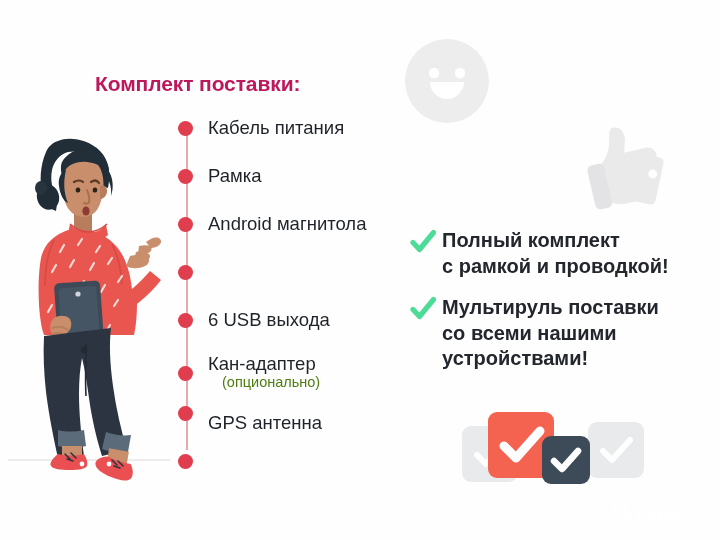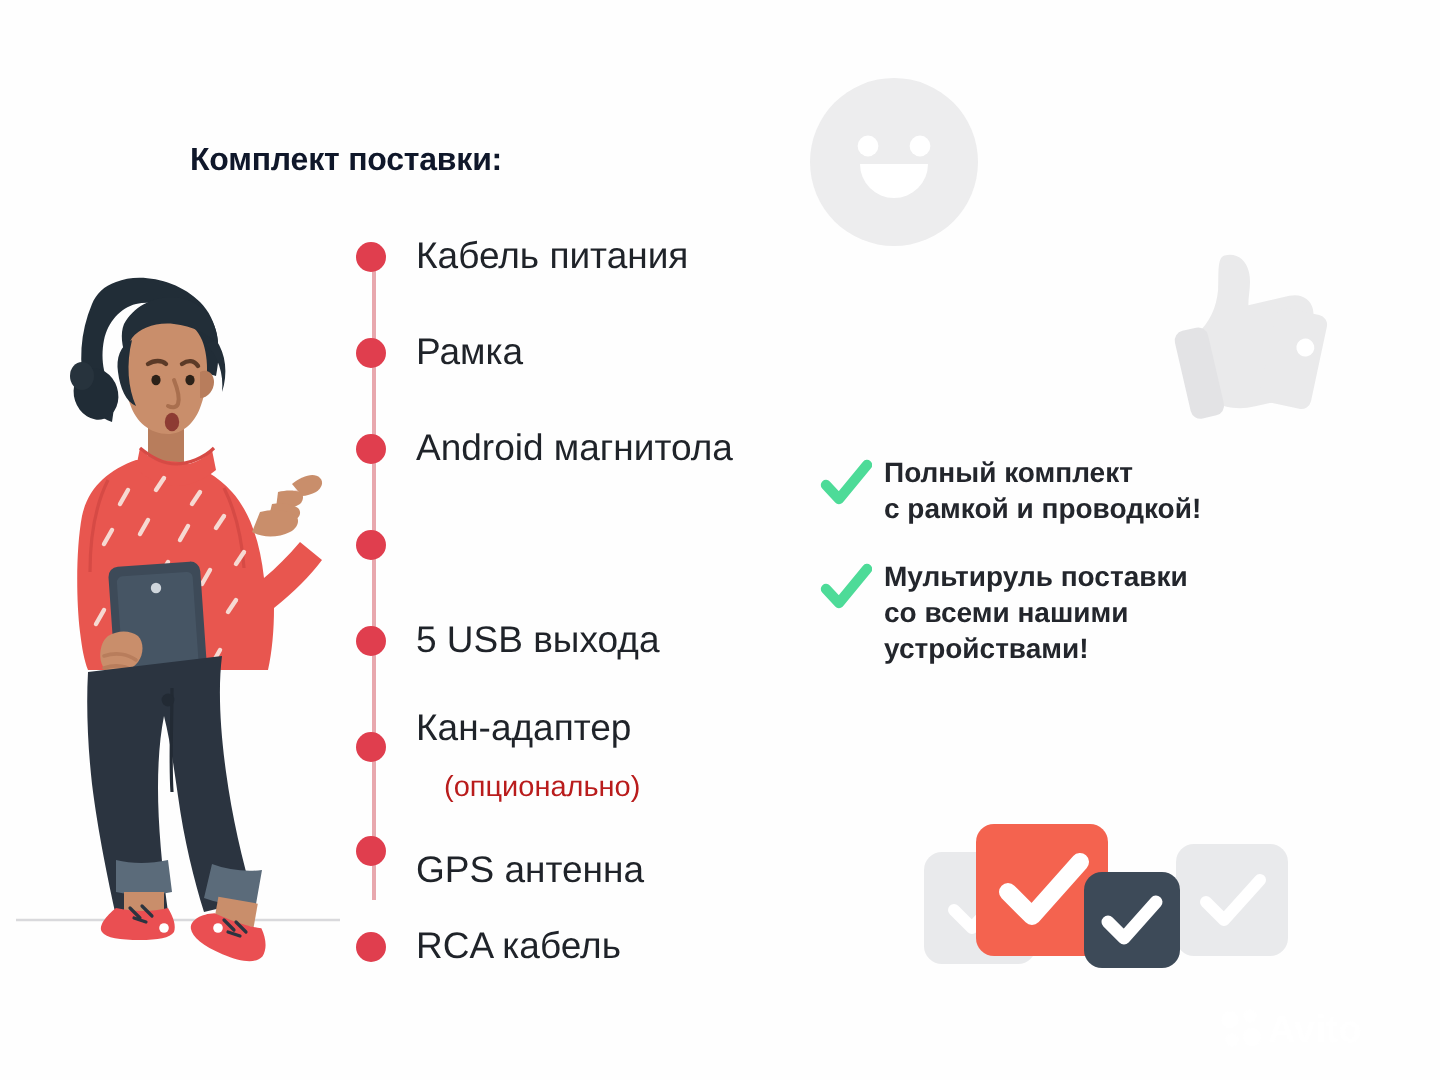--- a/index.html
+++ b/index.html
@@ -19,23 +19,23 @@
   
   .deco { position: absolute; }
 
   #smiley { left: 403px; top: 37px; width: 88px; height: 88px; }
   #thumb  { left: 573px; top: 113px; width: 112px; height: 112px; }
 
   
   #page-title {
     position: absolute;
     left: 95px; top: 72px;
-    font-size: 16px;
+    font-size: 21px;
     font-weight: 700;
-    color: #0f172a;
+    color: #be185d;
     letter-spacing: -0.1px;
     white-space: nowrap;
   }
 
   
   #kit-list {
     position: absolute;
     left: 178px; top: 118px;
     width: 240px;
   }
@@ -63,43 +63,43 @@
     margin-left: 30px;
     font-size: 18.5px;
     color: #1f2329;
     line-height: 1.05;
     white-space: nowrap;
   }
   .kit-sub {
     display: block;
     margin-left: 14px;
     font-size: 14.5px;
-    color: #b91c1c;
-    margin-top: 14px;
+    color: #4d7c0f;
+    margin-top: 2px;
   }
 
   
   #features {
     position: absolute;
     left: 410px; top: 228px;
     width: 290px;
   }
   .feature {
     display: flex;
     align-items: flex-start;
     margin-bottom: 16px;
   }
   .feat-check {
     flex: 0 0 auto;
     width: 26px; height: 26px;
     margin-right: 6px;
     margin-top: 1px;
   }
   .feat-text {
-    font-size: 14px;
+    font-size: 20px;
     font-weight: 600;
     color: #23262c;
     line-height: 1.28;
   }
 
   
   #cards { position: absolute; left: 462px; top: 408px; width: 180px; height: 88px; }
   .card { position: absolute; border-radius: 9px; }
   .card.gray1 { left: 0px;  top: 18px; width: 56px; height: 56px; background: #e9eaec; }
   .card.gray2 { left: 126px; top: 14px; width: 56px; height: 56px; background: #e9eaec; }
@@ -255,39 +255,38 @@
       <span class="kit-bullet" style="top:3px;"></span>
       <span class="kit-text">Android магнитола</span>
     </div>
 
     <div class="kit-item" style="margin-bottom:18px;">
       <span class="kit-bullet" style="top:3px;"></span>
     </div>
 
     <div class="kit-item" style="margin-bottom:14px;">
       <span class="kit-bullet" style="top:3px;"></span>
-      <span class="kit-text">5 USB выхода</span>
+      <span class="kit-text">6 USB выхода</span>
     </div>
 
     <div class="kit-item" style="margin-bottom:12px;">
       <span class="kit-bullet" style="top:12px;"></span>
       <span class="kit-text">
         <span>Кан-адаптер</span>
         <span class="kit-sub">(опционально)</span>
       </span>
     </div>
 
     <div class="kit-item" style="margin-bottom:18px;align-items:flex-end;">
       <span class="kit-bullet" style="top:3px;"></span>
       <span class="kit-text">GPS антенна</span>
     </div>
 
     <div class="kit-item">
       <span class="kit-bullet" style="top:3px;"></span>
-      <span class="kit-text">RCA кабель</span>
     </div>
   </div>
 
   <div id="features">
 
     <div class="feature">
       <svg class="feat-check" viewBox="0 0 26 26">
         <path d="M3 13.5 L9.5 20.5 L23.5 3.5" stroke="#4ddb98" stroke-width="5.2" fill="none" stroke-linecap="round" stroke-linejoin="round"></path>
       </svg>
       <div class="feat-text">

